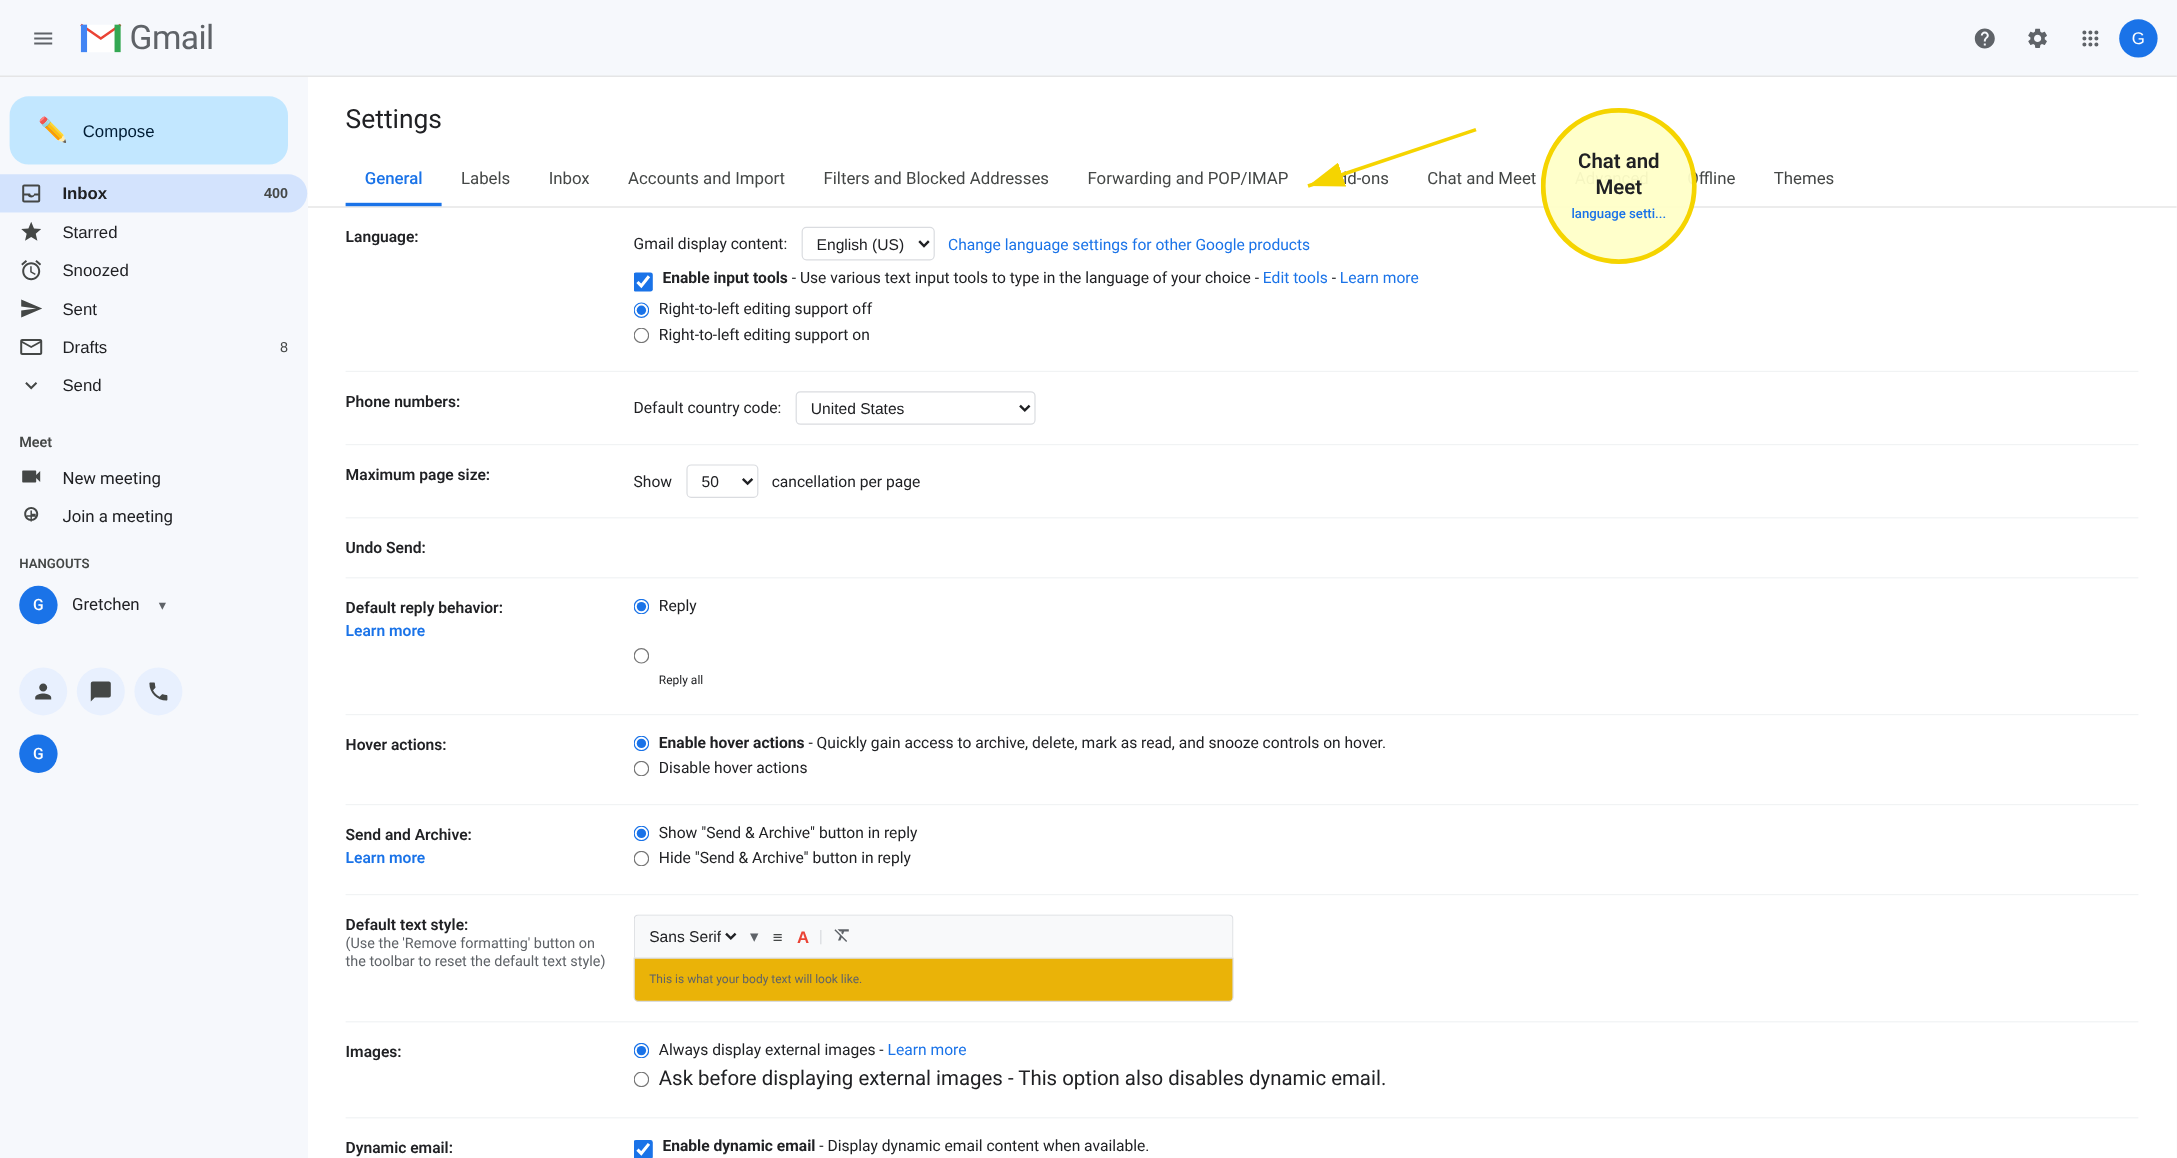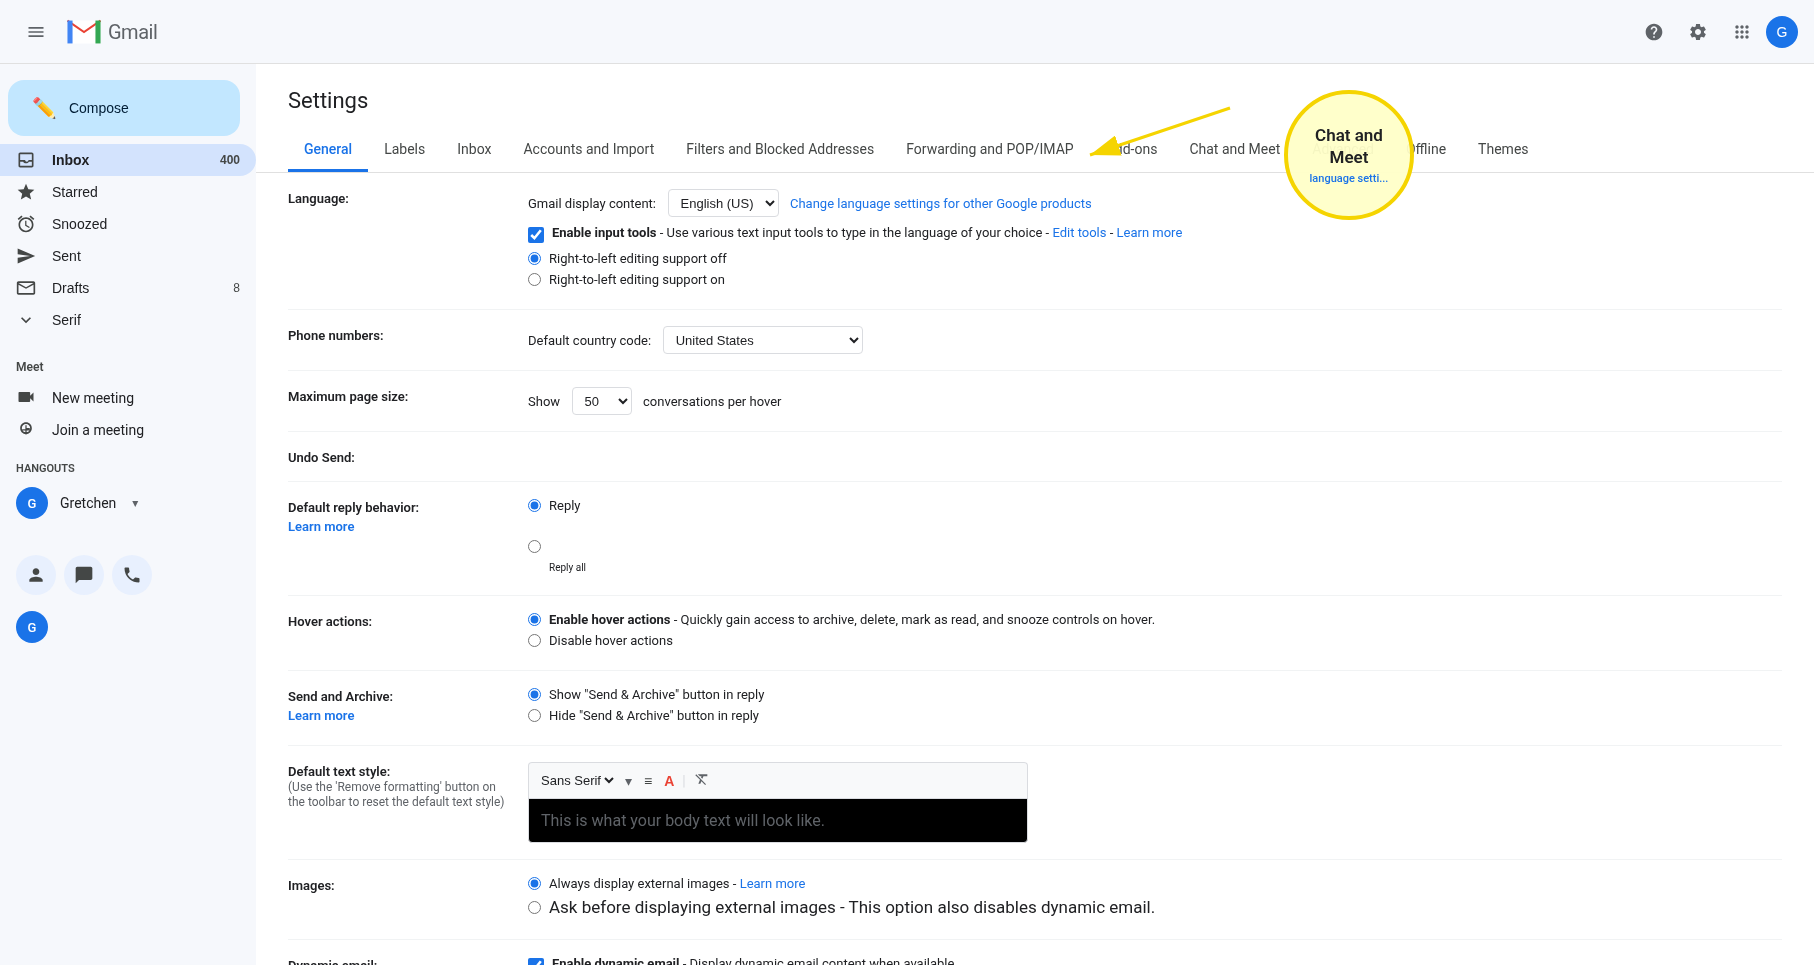--- a/index.html
+++ b/index.html
@@ -8,21 +8,21 @@
     
     .topbar {
       display: flex; align-items: center; height: 64px;
       background: #f6f8fc; padding: 0 16px; gap: 8px;
       border-bottom: 1px solid #e0e0e0; position: fixed; top: 0; left: 0; right: 0; z-index: 100;
     }
     .topbar-left { display: flex; align-items: center; gap: 8px; min-width: 210px; }
     .hamburger-btn { width: 40px; height: 40px; border: none; background: none; cursor: pointer; border-radius: 50%; display: flex; align-items: center; justify-content: center; }
     .gmail-logo { display: flex; align-items: center; gap: 4px; }
     .gmail-logo-icon { width: 40px; height: 28px; }
-    .gmail-logo-text { font-size: 20px; color: #5f6368; letter-spacing: -0.5px; }
+    .gmail-logo-text { font-size: 28px; color: #5f6368; letter-spacing: -0.5px; }
 
     .search-bar {
       flex: 1; max-width: 730px; height: 48px;
       background: #eaf1fb; border-radius: 24px;
       display: flex; align-items: center; padding: 0 16px; gap: 8px;
       border: none;
     }
     .search-icon { color: #5f6368; font-size: 20px; }
     .search-input { border: none; background: none; flex: 1; font-size: 16px; color: #202124; outline: none; }
     .search-input::placeholder { color: #5f6368; }
@@ -125,22 +125,22 @@
     .learn-more { color: #1a73e8; font-size: 13px; text-decoration: none; display: inline-block; margin-top: 4px; }
 
     .text-toolbar {
       display: flex; align-items: center; gap: 4px;
       border: 1px solid #dadce0; border-bottom: none; border-radius: 4px 4px 0 0;
       padding: 4px 8px; background: #f8f9fa;
       max-width: 500px;
     }
     .text-preview {
       border: 1px solid #dadce0; border-radius: 0 0 4px 4px;
-      padding: 12px; background: #000000; max-width: 500px;
-      font-size: 16px; color: #5f6368;
+      padding: 12px; background: #eab308; max-width: 500px;
+      font-size: 10px; color: #5f6368;
     }
     .toolbar-btn {
       border: none; background: none; cursor: pointer; padding: 4px;
       border-radius: 2px; color: #444746; font-size: 14px;
     }
     .toolbar-select {
       border: none; background: none; font-size: 13px;
       color: #202124; cursor: pointer;
     }
 
@@ -266,21 +266,21 @@
       <span class="nav-item-label">Drafts</span>
       <span class="nav-item-count">8</span>
     </button>
 
     <button class="nav-item">
       <span class="nav-item-icon">
         <svg width="20" height="20" viewBox="0 0 24 24">
             <path fill="#444746" d="M16.59 8.59L12 13.17 7.41 8.59 6 10l6 6 6-6z"></path>
           </svg>
       </span>
-      <span class="nav-item-label">Serif</span>
+      <span class="nav-item-label">Send</span>
     </button>
 
     <div class="meet-section">
       <div class="section-header">Meet</div>
       <div class="meet-item">
         <span>
           <svg width="20" height="20" viewBox="0 0 24 24">
               <path fill="#444746" d="M17 10.5V7c0-.55-.45-1-1-1H4c-.55 0-1 .45-1 1v10c0 .55.45 1 1 1h12c.55 0 1-.45 1-1v-3.5l4 4v-11l-4 4z"></path>
             </svg>
         </span>
@@ -394,21 +394,21 @@
 
       <div class="settings-row">
         <div class="settings-label">Maximum page size:</div>
         <div class="settings-control">
           <span style="font-size:13px;">Show</span>
           <select class="settings-select" style="margin:0 8px;">
             <option>50</option>
             <option>25</option>
             <option>100</option>
           </select>
-          <span style="font-size:13px;">conversations per hover</span>
+          <span style="font-size:13px;">cancellation per page</span>
         </div>
       </div>
 
       <div class="settings-row">
         <div class="settings-label">Undo Send:</div>
       </div>
 
       <div class="settings-row">
         <div class="settings-label">
           <span>Default reply behavior:</span><br>

